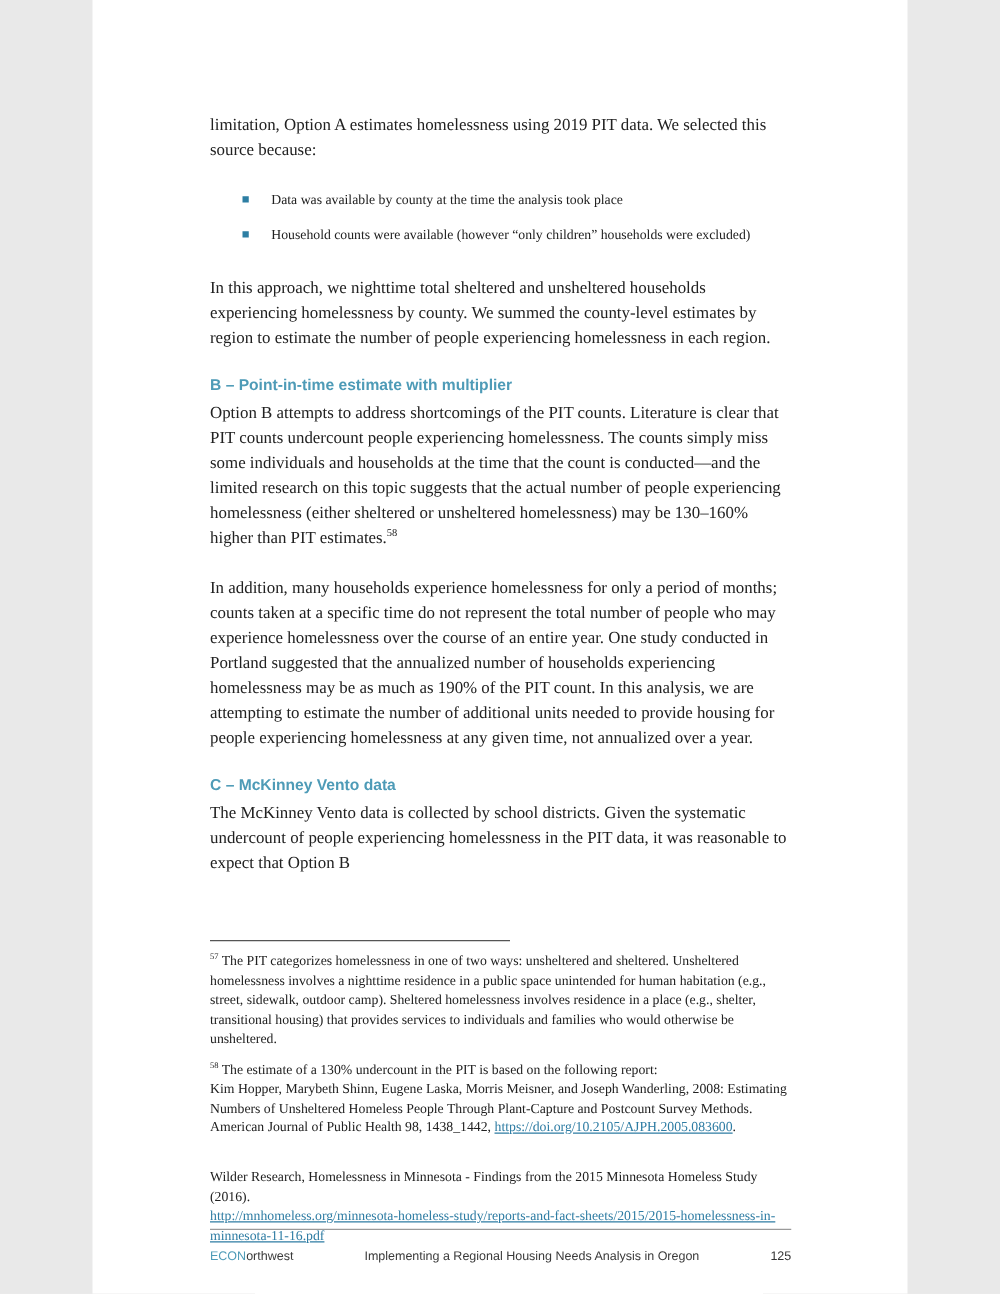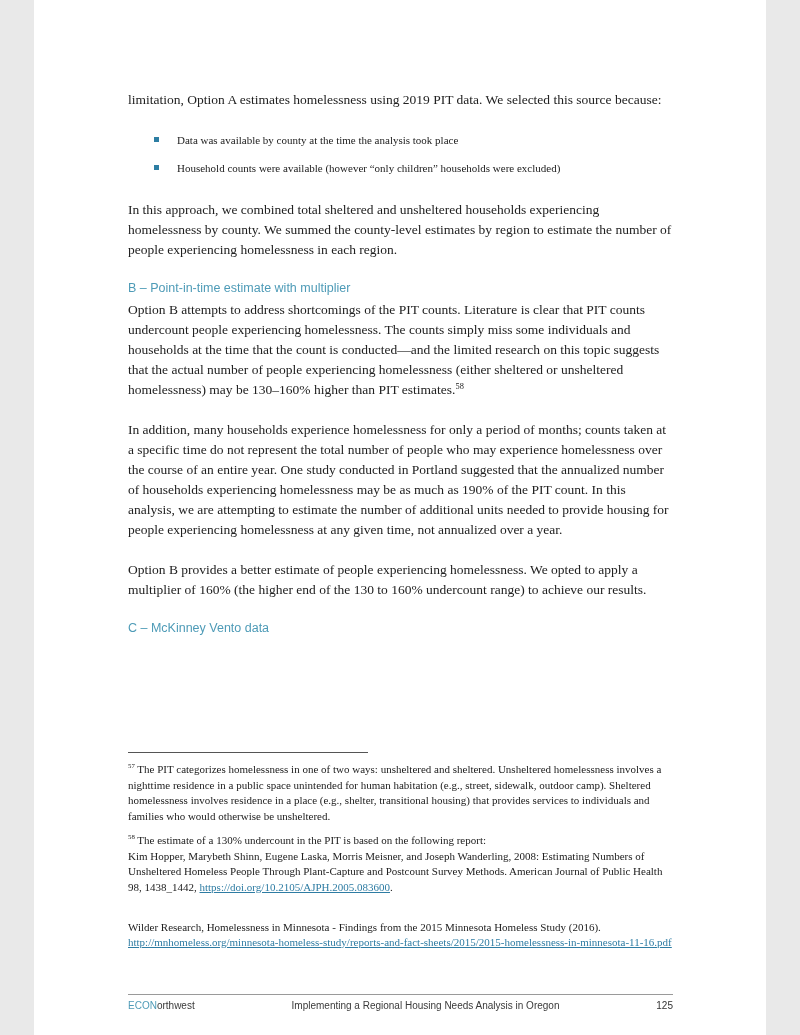--- a/index.html
+++ b/index.html
@@ -1,18 +1,18 @@
 <!DOCTYPE html>
 <html><head>
 <meta charset="utf-8">
 <style>
   * { margin: 0; padding: 0; box-sizing: border-box; }
   html, body { background: #e9e9e9; }
   .page {
-    width: 732px;
+    width: 652px;
     height: 1035px;
     margin: 0 auto;
     background: #ffffff;
     position: relative;
     font-family: "Liberation Serif", serif;
     color: #212121;
     overflow: hidden;
   }
   .content {
     position: absolute;
@@ -41,21 +41,21 @@
   .bullet-square {
     flex: none;
     width: 5px;
     height: 5px;
     background: #2d7ea3;
     margin-top: 7px;
     margin-right: 18px;
   }
   h3.sub-heading {
     font-family: "Liberation Sans", sans-serif;
-    font-weight: normal;
+    font-weight: bold;
     font-size: 12.5px;
     line-height: 17px;
     color: #4e9bb7;
     margin: 0 0 3px 0;
   }
   sup.fn-ref {
     font-size: 0.62em;
     vertical-align: super;
     line-height: 0;
   }
@@ -79,21 +79,21 @@
     color: #2e7ca3;
     overflow-wrap: anywhere;
     word-break: break-word;
   }
   .footer {
     position: absolute;
     left: 94px;
     right: 93px;
     bottom: 24px;
     border-top: 1px solid #9a9a9a;
-    padding-top: 5px;
+    padding-top: 16px;
     display: flex;
     align-items: baseline;
     font-family: "Liberation Sans", sans-serif;
     font-size: 10px;
     color: #333333;
   }
   .footer .brand { white-space: nowrap; }
   .footer .brand .econ { color: #4e9bb7; }
   .footer .brand .rest { color: #3a3a3a; }
   .footer .center-title { flex: 1; text-align: center; color: #3a3a3a; }
@@ -112,32 +112,32 @@
       <li>
         <span class="bullet-square"></span>
         <span>Data was available by county at the time the analysis took place</span>
       </li>
       <li>
         <span class="bullet-square"></span>
         <span>Household counts were available (however “only children” households were excluded)</span>
       </li>
     </ul>
 
-    <p class="body-para">In this approach, we combined total sheltered and unsheltered households experiencing homelessness by county. We summed the county-level estimates by region to estimate the number of people experiencing homelessness in each region.</p>
+    <p class="body-para">In this approach, we nighttime total sheltered and unsheltered households experiencing homelessness by county. We summed the county-level estimates by region to estimate the number of people experiencing homelessness in each region.</p>
 
     <h3 class="sub-heading">B – Point-in-time estimate with multiplier</h3>
 
     <p class="body-para"><span>Option B attempts to address shortcomings of the PIT counts. Literature is clear that PIT counts undercount people experiencing homelessness. The counts simply miss some individuals and households at the time that the count is conducted—and the limited research on this topic suggests that the actual number of people experiencing homelessness (either sheltered or unsheltered homelessness) may be 130–160% higher than PIT estimates.</span><sup class="fn-ref">58</sup></p>
 
     <p class="body-para">In addition, many households experience homelessness for only a period of months; counts taken at a specific time do not represent the total number of people who may experience homelessness over the course of an entire year. One study conducted in Portland suggested that the annualized number of households experiencing homelessness may be as much as 190% of the PIT count. In this analysis, we are attempting to estimate the number of additional units needed to provide housing for people experiencing homelessness at any given time, not annualized over a year.</p>
 
-    <p class="body-para">Option B provides a better estimate of people experiencing homelessness. We opted to apply a multiplier of 160% (the higher end of the 130 to 160% undercount range) to achieve our results.</p>
 
     <h3 class="sub-heading">C – McKinney Vento data</h3>
 
+    <p class="body-para">The McKinney Vento data is collected by school districts. Given the systematic undercount of people experiencing homelessness in the PIT data, it was reasonable to expect that Option B</p>
 
   </div>
 
   <div class="footnotes">
     <div class="fn-rule"></div>
 
     <p class="footnote"><sup class="fn-ref">57</sup><span> The PIT categorizes homelessness in one of two ways: unsheltered and sheltered. Unsheltered homelessness involves a nighttime residence in a public space unintended for human habitation (e.g., street, sidewalk, outdoor camp). Sheltered homelessness involves residence in a place (e.g., shelter, transitional housing) that provides services to individuals and families who would otherwise be unsheltered.</span></p>
 
     <p class="footnote"><sup class="fn-ref">58</sup><span> The estimate of a 130% undercount in the PIT is based on the following report:</span><br><span>Kim Hopper, Marybeth Shinn, Eugene Laska, Morris Meisner, and Joseph Wanderling, 2008: Estimating Numbers of Unsheltered Homeless People Through Plant-Capture and Postcount Survey Methods. American Journal of Public Health 98, 1438_1442, </span><a href="#" class="doc-link">https://doi.org/10.2105/AJPH.2005.083600</a><span>.</span></p>
 

